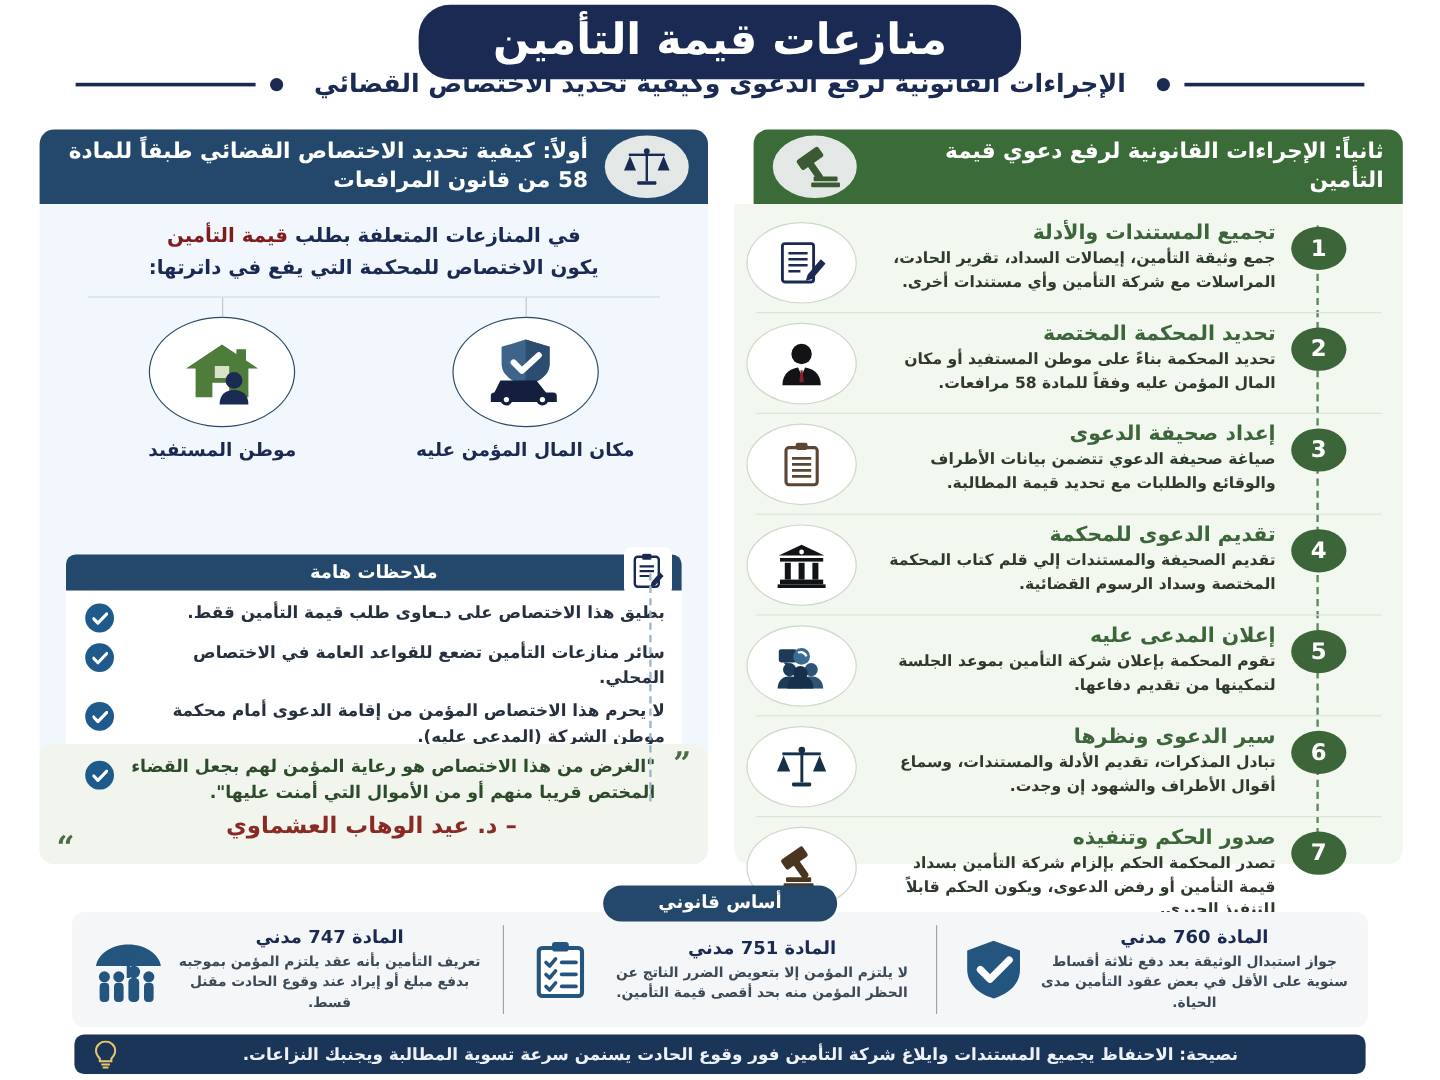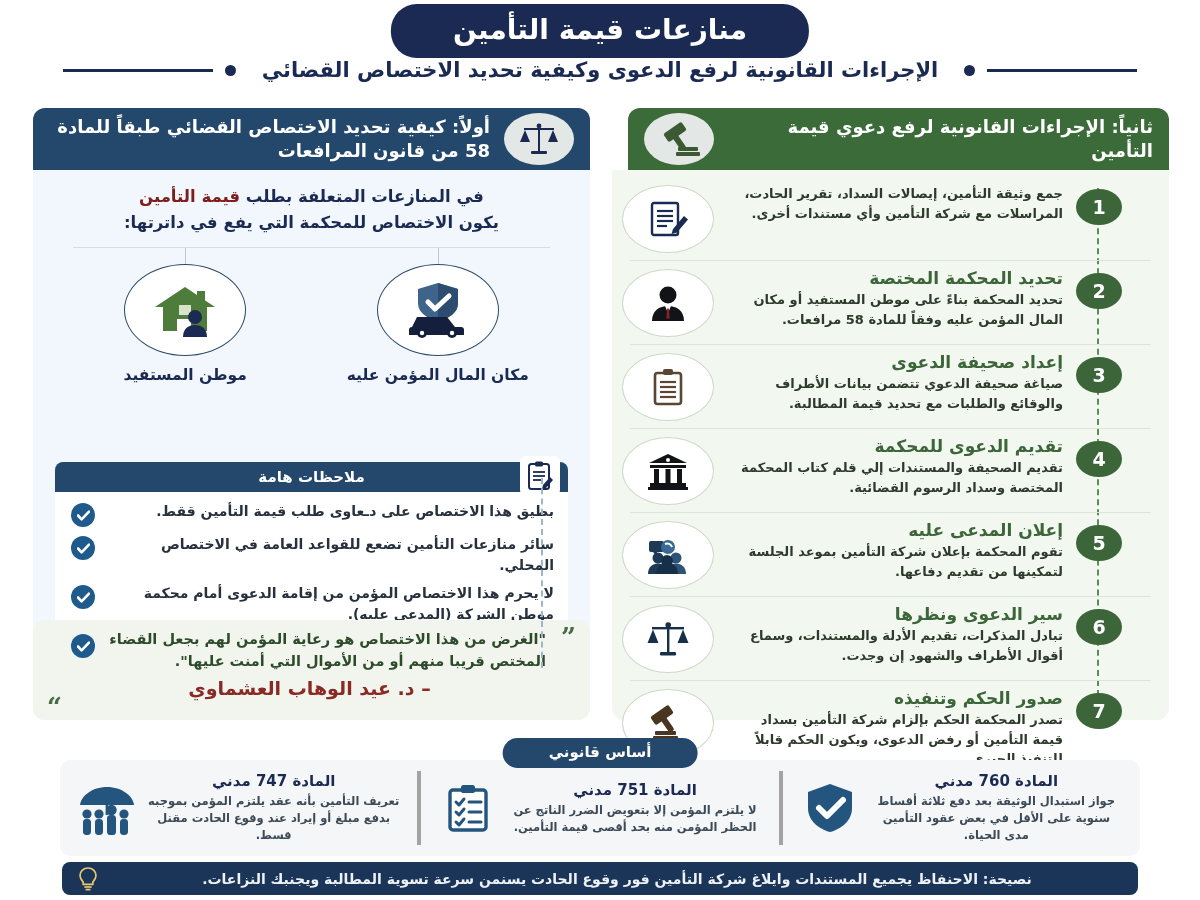--- a/index.html
+++ b/index.html
@@ -11,21 +11,21 @@
   }
   .page { position: relative; width: 1200px; height: 900px; background: #fff; }
 
   
   .title-pill {
     position: absolute; left: 50%; transform: translateX(-50%);
     top: 4px;
     background: #1b2a52; color: #ffffff;
     border-radius: 26px;
     padding: 9px 62px 12px;
-    font-size: 28px; font-weight: bold; letter-spacing: .5px;
+    font-size: 36px; font-weight: bold; letter-spacing: .5px;
     white-space: nowrap;
   }
   .subtitle-row {
     position: absolute; top: 58px; left: 0; right: 0;
     display: flex; align-items: center; justify-content: center; gap: 12px;
   }
   .sub-line { height: 3px; background: #1b2a52; flex: 0 0 auto; }
   .sub-line.left { width: 150px; }
   .sub-line.right { width: 150px; }
   .sub-dot { width: 11px; height: 11px; border-radius: 50%; background: #1b2a52; flex: 0 0 auto; }
@@ -143,21 +143,21 @@
   .basis-pill {
     position: absolute; left: 50%; transform: translateX(-50%); top: 738px;
     background: #23486b; color: #ffffff; border-radius: 16px;
     padding: 5px 46px 7px; font-size: 15px; font-weight: bold; z-index: 5;
   }
   .basis-strip {
     position: absolute; left: 60px; top: 760px; width: 1080px; height: 96px;
     background: #f5f6f7; border-radius: 10px; display: flex; align-items: center;
   }
   .basis-card { flex: 1; display: flex; align-items: center; gap: 8px; padding: 0 16px; height: 74px; }
-  .basis-card + .basis-card { border-right: 4px solid #a3a3a3; }
+  .basis-card + .basis-card { border-right: 1px solid #a3a3a3; }
   .basis-txt { flex: 1; text-align: center; }
   .basis-title { font-size: 15px; font-weight: bold; color: #1b2a52; margin-bottom: 3px; }
   .basis-desc { font-size: 11.5px; line-height: 1.45; color: #3c4a57; font-weight: bold; }
   .basis-ico { width: 62px; flex: 0 0 auto; display: flex; align-items: center; justify-content: center; }
 
   
   .footer {
     position: absolute; left: 62px; top: 862px; width: 1076px; height: 33px;
     background: #1b3558; border-radius: 8px;
     display: flex; align-items: center; padding: 16px 14px; gap: 10px;
@@ -316,20 +316,21 @@
       </div>
     </div>
 
     <div class="panel-body green">
       <div class="steps">
         <div class="rail"></div>
 
         <div class="step">
           <div class="step-num">1</div>
           <div class="step-text">
+            <div class="step-title">تجميع المستندات والأدلة</div>
             <div class="step-desc">جمع وثيقة التأمين، إيصالات السداد، تقرير الحادت، المراسلات مع شركة التأمين وأي مستندات أخرى.</div>
           </div>
           <div class="step-icon">
             <svg width="40" height="40" viewBox="0 0 40 40" aria-hidden="true">
               <rect x="4" y="4" width="26" height="32" rx="2" fill="#fff" stroke="#1b2a52" stroke-width="2.4"></rect>
               <g stroke="#1b2a52" stroke-width="2.2">
                 <line x1="9" y1="12" x2="25" y2="12"></line>
                   <line x1="9" y1="17" x2="25" y2="17"></line>
                 <line x1="9" y1="22" x2="25" y2="22"></line>
                   <line x1="9" y1="27" x2="19" y2="27"></line>

